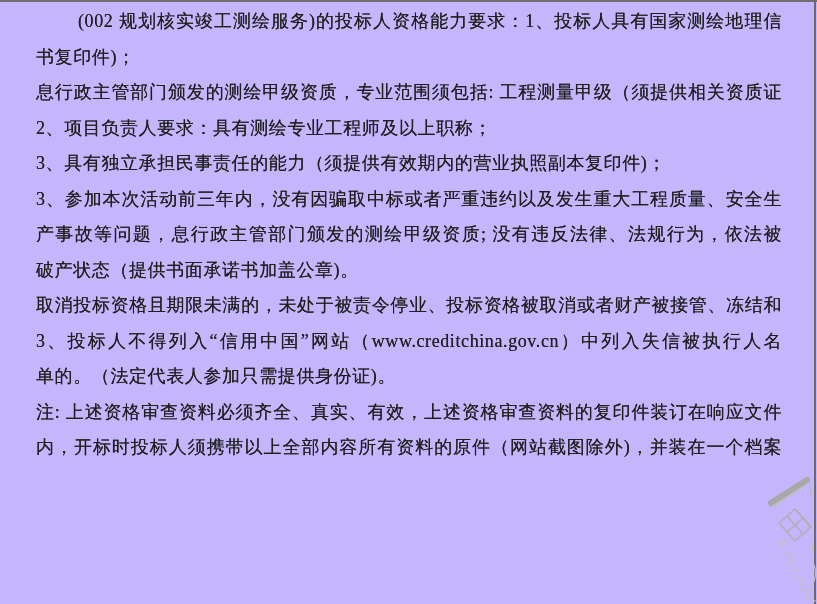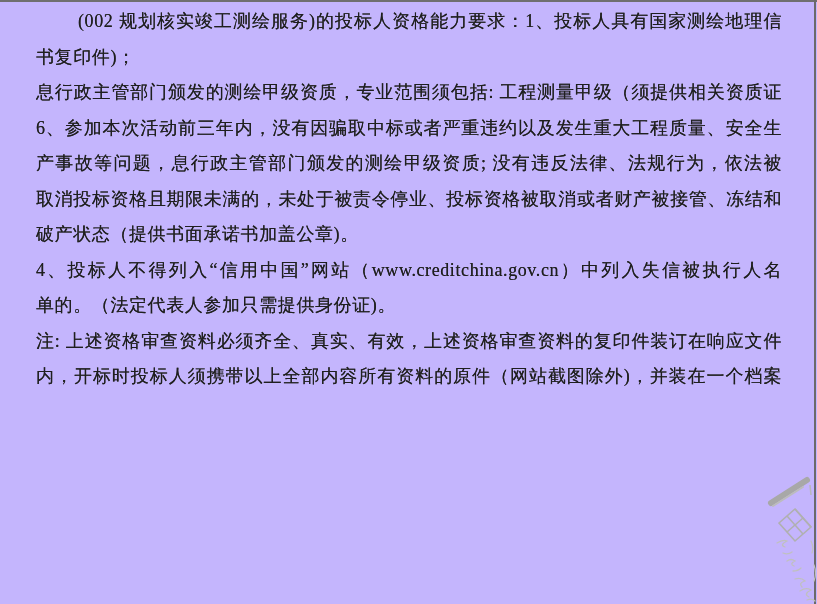--- a/index.html
+++ b/index.html
@@ -72,25 +72,27 @@
 <body>
 
 <div class="page">
   <div class="edge-top"></div>
   <div class="edge-right"></div>
 
   <div class="textblock">
     <div class="line indent full">(002 规划核实竣工测绘服务)的投标人资格能力要求：1、投标人具有国家测绘地理信</div>
     <div class="line">书复印件)；</div>
     <div class="line full">息行政主管部门颁发的测绘甲级资质，专业范围须包括: 工程测量甲级（须提供相关资质证</div>
-    <div class="line full">6、参加本次活动前三年内，没有因骗取中标或者严重违约以及发生重大工程质量、安全生</div>
+    <div class="line">2、项目负责人要求：具有测绘专业工程师及以上职称；</div>
+    <div class="line">3、具有独立承担民事责任的能力（须提供有效期内的营业执照副本复印件)；</div>
+    <div class="line full">3、参加本次活动前三年内，没有因骗取中标或者严重违约以及发生重大工程质量、安全生</div>
     <div class="line full">产事故等问题，息行政主管部门颁发的测绘甲级资质; 没有违反法律、法规行为，依法被</div>
+    <div class="line">破产状态（提供书面承诺书加盖公章)。</div>
     <div class="line full">取消投标资格且期限未满的，未处于被责令停业、投标资格被取消或者财产被接管、冻结和</div>
-    <div class="line">破产状态（提供书面承诺书加盖公章)。</div>
-    <div class="line full">4、投标人不得列入“信用中国”网站（www.creditchina.gov.cn）中列入失信被执行人名</div>
+    <div class="line full">3、投标人不得列入“信用中国”网站（www.creditchina.gov.cn）中列入失信被执行人名</div>
     <div class="line">单的。（法定代表人参加只需提供身份证)。</div>
     <div class="line full">注: 上述资格审查资料必须齐全、真实、有效，上述资格审查资料的复印件装订在响应文件</div>
     <div class="line full">内，开标时投标人须携带以上全部内容所有资料的原件（网站截图除外)，并装在一个档案</div>
   </div>
 
   <svg class="stamp" viewBox="0 0 80 159" xmlns="http://www.w3.org/2000/svg">
 
     <line x1="34" y1="58" x2="70" y2="35" stroke="#a8a8a8" stroke-width="6" stroke-linecap="round"></line>
     <line x1="36" y1="61" x2="66" y2="42" stroke="#bcbcbc" stroke-width="2" stroke-linecap="round"></line>
     <path d="M73 40 l1 10" stroke="#b8b8b8" stroke-width="1.5" fill="none"></path>

